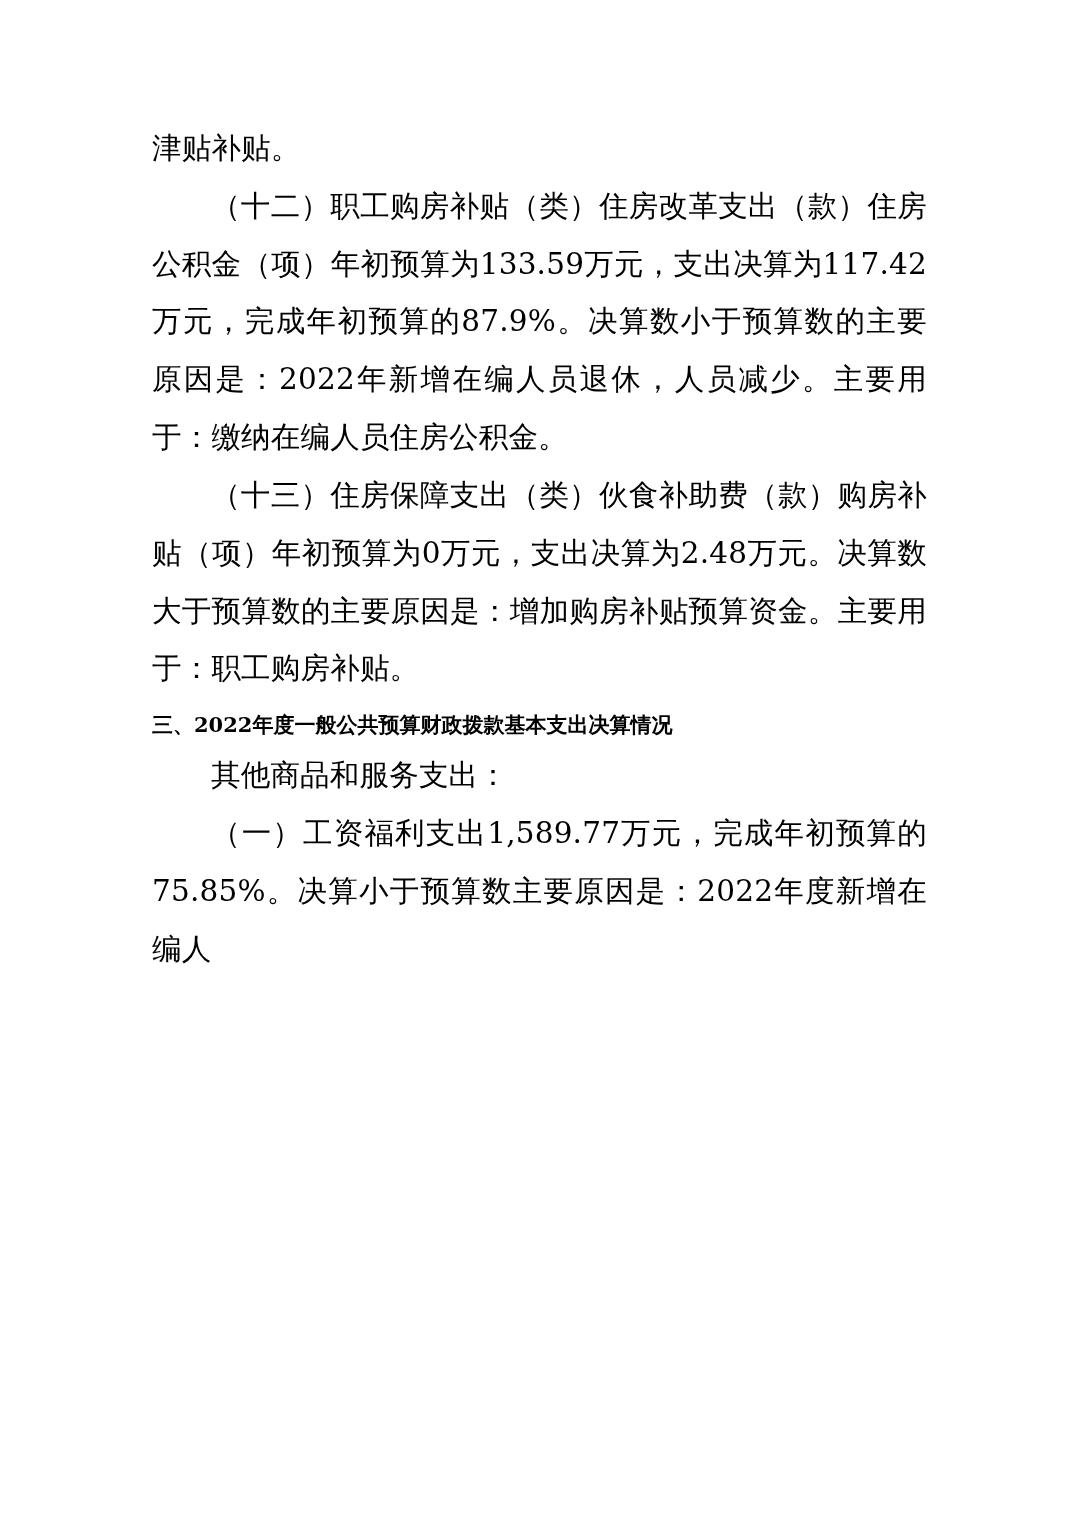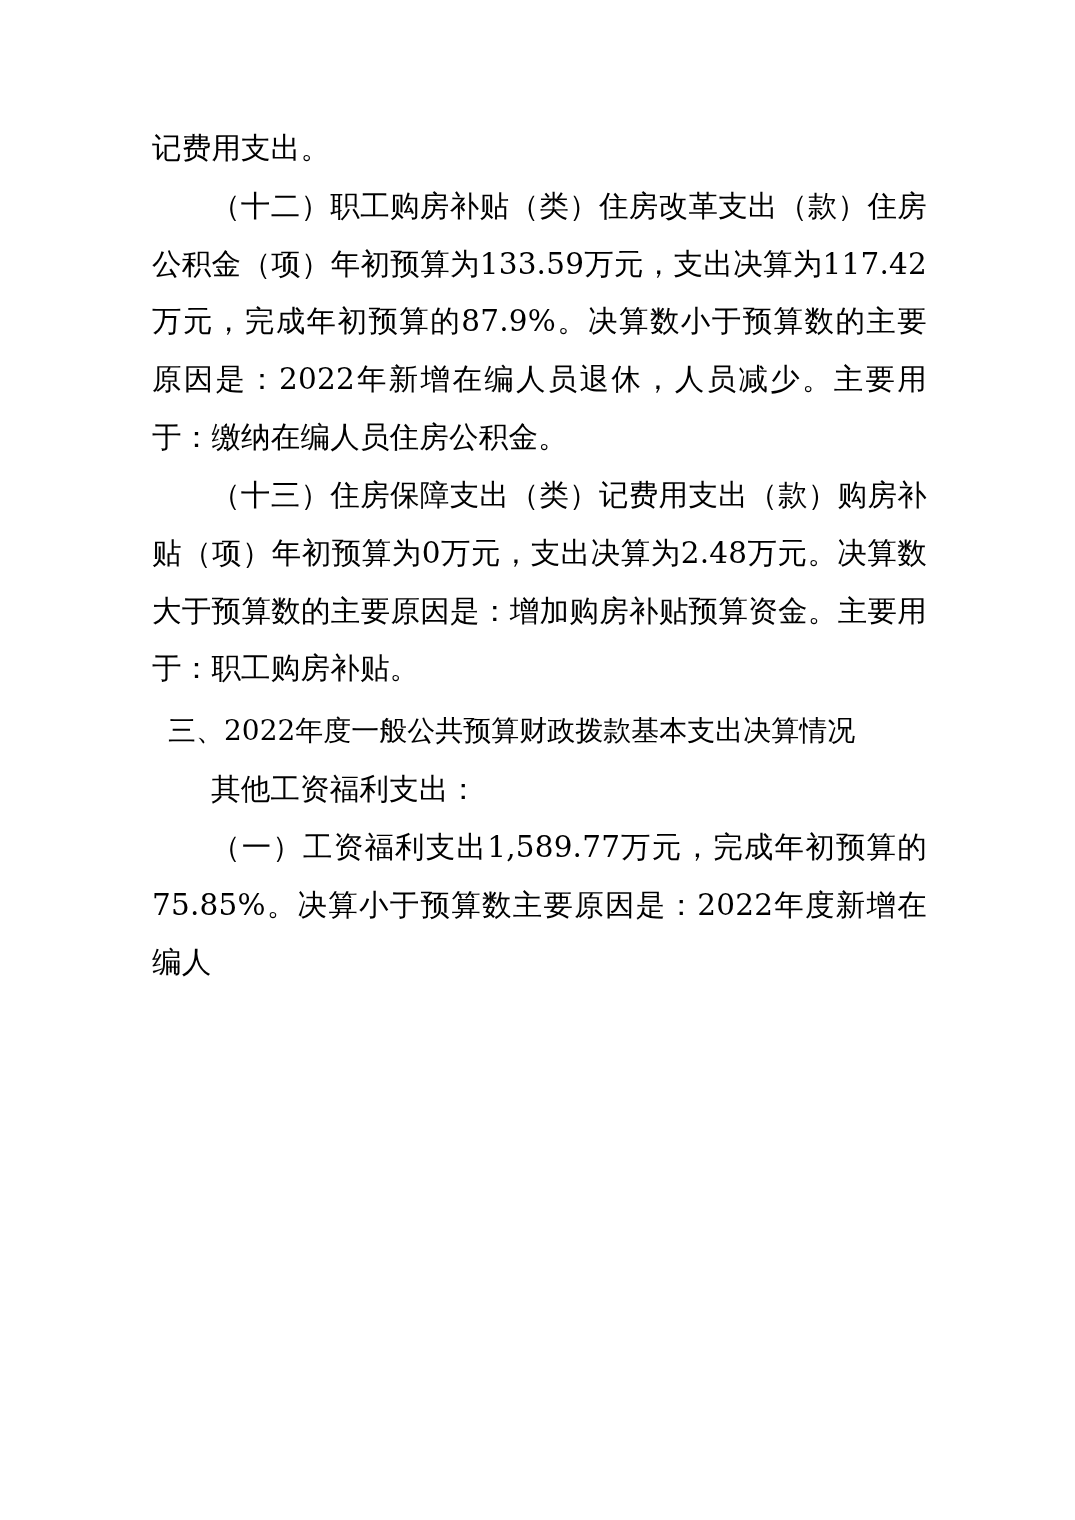--- a/index.html
+++ b/index.html
@@ -33,42 +33,42 @@
     text-indent: 2em;
     font-size: 29.5px;
     line-height: 1.96;
     text-align: justify;
     text-justify: inter-ideograph;
   }
   p.para.noindent {
     text-indent: 0;
   }
   h2.section-heading {
-    margin: 6px 0 2px 16px;
-    font-size: 28px;
+    margin: 6px 0 2px 0;
+    font-size: 21px;
     line-height: 1.96;
-    font-weight: normal;
+    font-weight: bold;
     text-indent: 0;
     letter-spacing: 0px;
     font-family: "DejaVu Serif", "Liberation Serif", serif;
   }
 </style>
 </head>
 <body>
 
 <div class="page">
   <div class="doc-body">
 
-    <p class="para noindent">记费用支出。</p>
+    <p class="para noindent">津贴补贴。</p>
 
     <p class="para">（十二）职工购房补贴（类）住房改革支出（款）住房公积金（项）年初预算为133.59万元，支出决算为117.42万元，完成年初预算的87.9%。决算数小于预算数的主要原因是：2022年新增在编人员退休，人员减少。主要用于：缴纳在编人员住房公积金。</p>
 
-    <p class="para">（十三）住房保障支出（类）记费用支出（款）购房补贴（项）年初预算为0万元，支出决算为2.48万元。决算数大于预算数的主要原因是：增加购房补贴预算资金。主要用于：职工购房补贴。</p>
+    <p class="para">（十三）住房保障支出（类）伙食补助费（款）购房补贴（项）年初预算为0万元，支出决算为2.48万元。决算数大于预算数的主要原因是：增加购房补贴预算资金。主要用于：职工购房补贴。</p>
 
     <h2 class="section-heading">三、2022年度一般公共预算财政拨款基本支出决算情况</h2>
 
 
-    <p class="para">其他工资福利支出：</p>
+    <p class="para">其他商品和服务支出：</p>
 
     <p class="para">（一）工资福利支出1,589.77万元，完成年初预算的75.85%。决算小于预算数主要原因是：2022年度新增在编人</p>
 
   </div>
 </div>
 
 </body></html>

